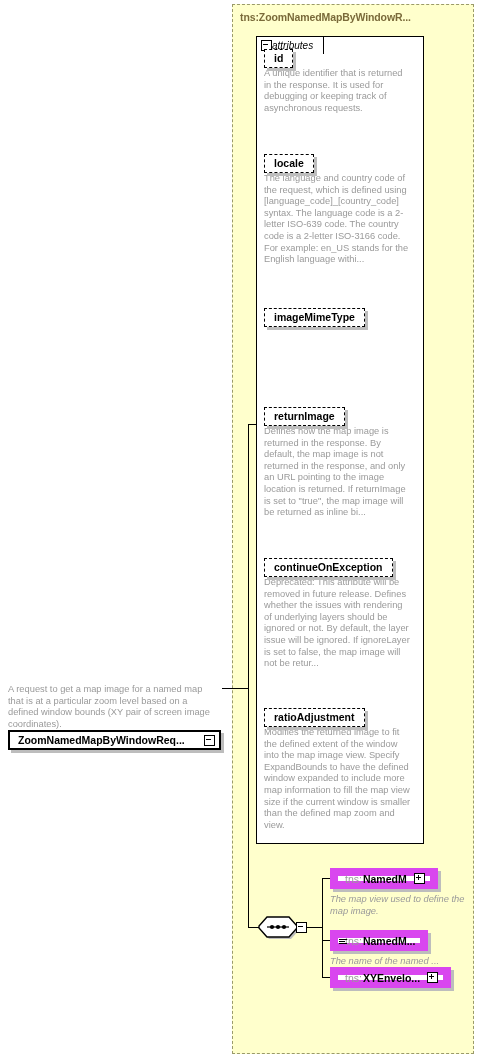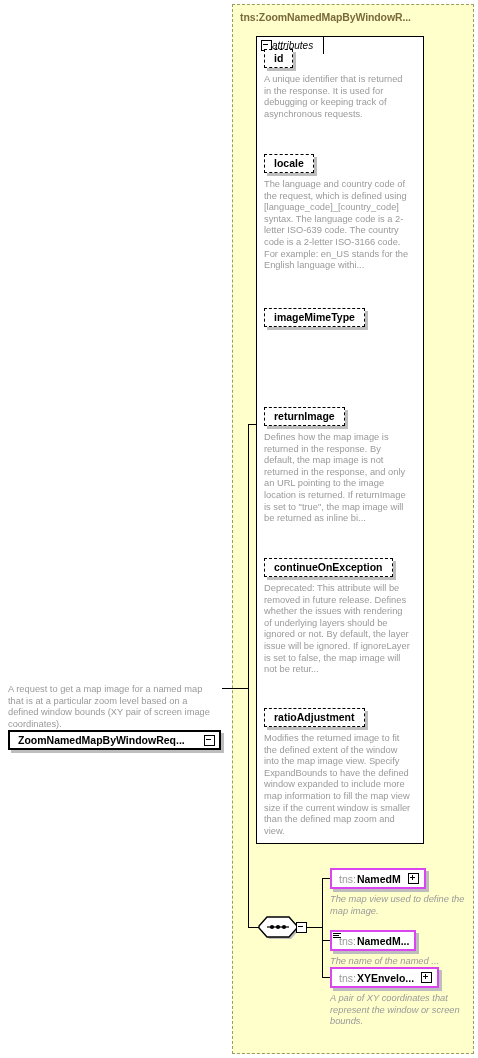--- a/index.html
+++ b/index.html
@@ -107,21 +107,20 @@
     background: #ffffff;
     padding: 2px 9px 3px 9px;
     font-size: 10.5px;
     font-weight: bold;
     color: #000;
     box-shadow: 3px 3px 0 0 #bdbdbd;
     white-space: nowrap;
     box-sizing: border-box;
   }
   .attr-desc {
-    margin-top: 6px;
     width: 148px;
     font-size: 9.3px;
     line-height: 11.6px;
     color: #9a9a9a;
     font-family: "Liberation Sans", sans-serif;
   }
 
   
   #root-element {
     position: absolute;
@@ -186,21 +185,21 @@
 
   
   .elem-entry {
     position: absolute;
     left: 330px;
   }
   .elem-box {
     position: relative;
     display: inline-flex;
     align-items: center;
-    border: 2px solid #d946ef;
+    border: 8px solid #d946ef;
     background: #ffffff;
     height: 21px;
     box-shadow: 3px 3px 0 0 #bdbdbd;
     padding: 0 5px 0 7px;
     box-sizing: border-box;
     gap: 7px;
     white-space: nowrap;
   }
   .elem-prefix {
     font-size: 10.5px;
@@ -347,14 +346,13 @@
   </div>
   <div class="elem-desc">The name of the named ...</div>
 </div>
 
 <div class="elem-entry" style="top:967px">
   <div class="elem-box">
     <span class="elem-prefix">tns:</span>
     <span class="elem-name">XYEnvelo...</span>
     <span class="expander plus"></span>
   </div>
-  <div class="elem-desc">A pair of XY coordinates that represent the window or screen bounds.</div>
 </div>
 
 </body></html>

